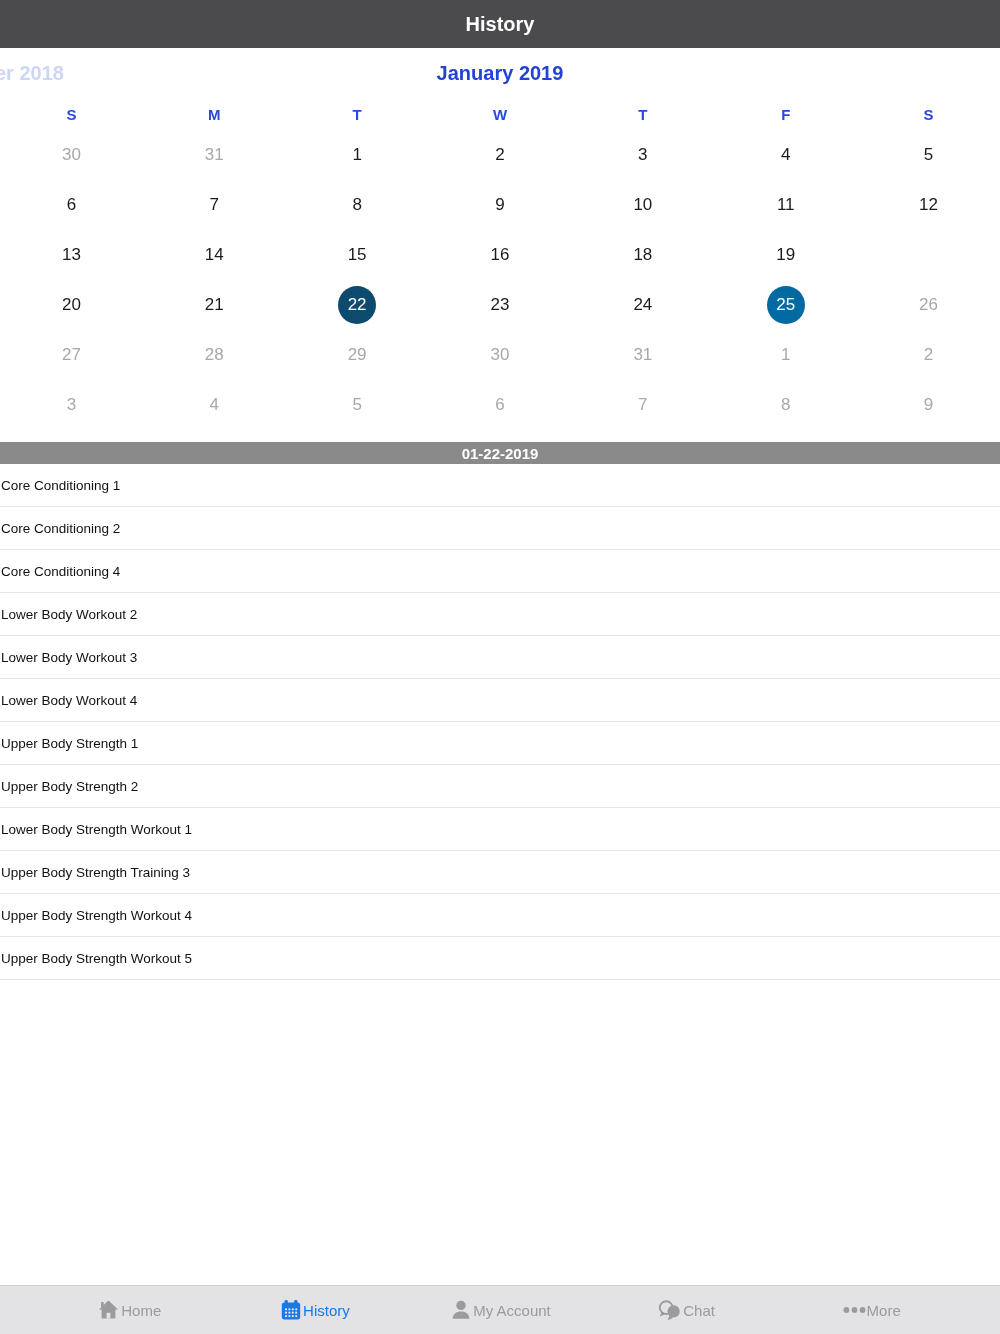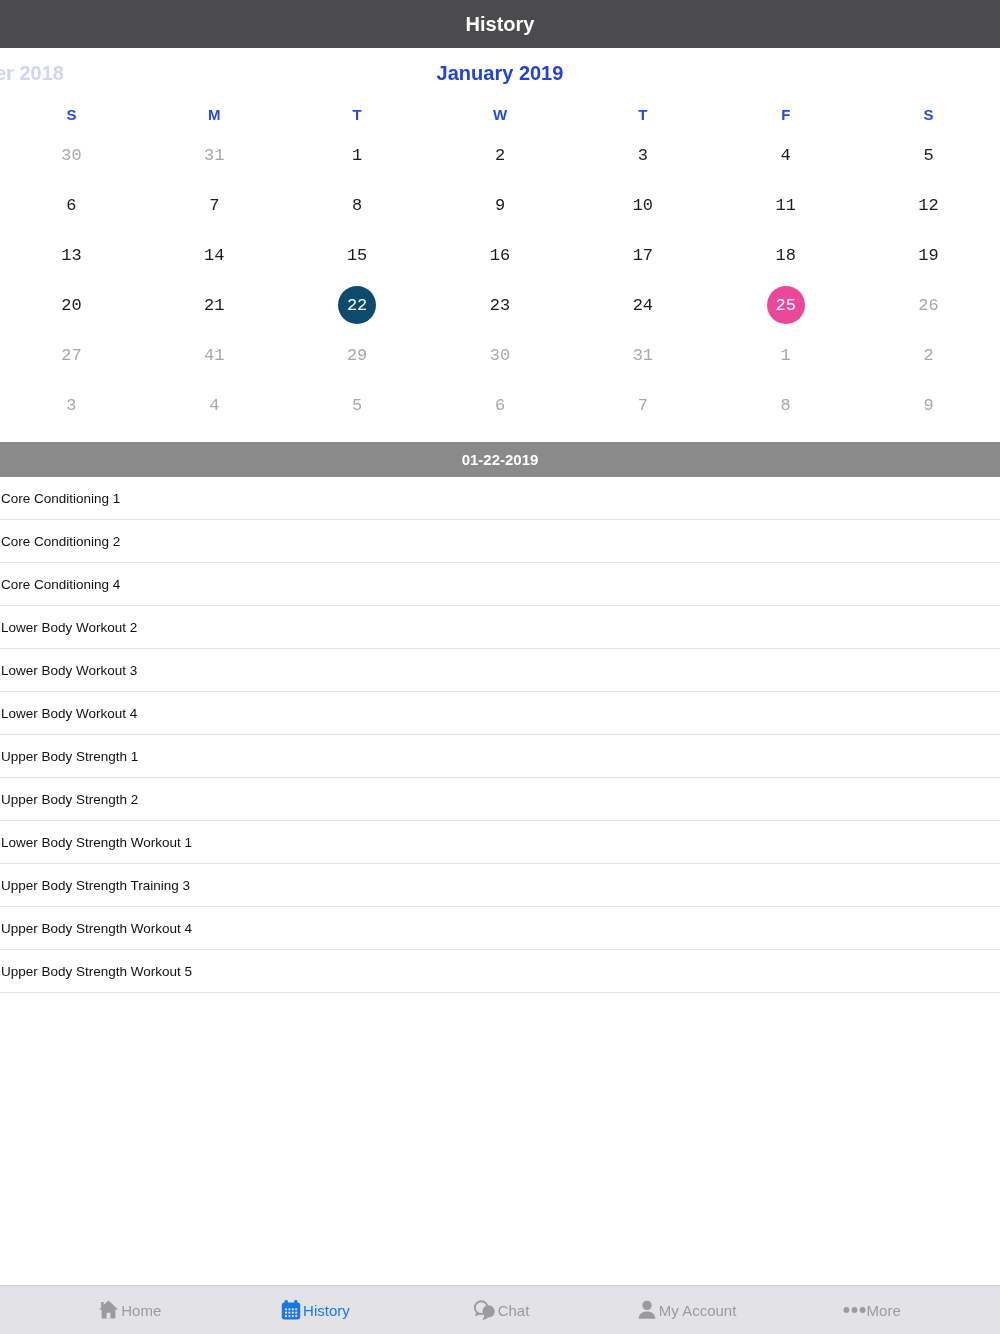--- a/index.html
+++ b/index.html
@@ -40,30 +40,30 @@
   .week {
     display:grid; grid-template-columns:repeat(7,1fr);
     height:50px;
   }
   .day-cell {
     display:flex; align-items:center; justify-content:center;
     font-size:17px; color:#1c1c1c; cursor:default;
   }
   .day-cell .day-num {
     width:38px; height:38px; border-radius:50%;
-    display:flex; align-items:center; justify-content:center;font-family:Liberation Mono, monospace;
+    display:flex; align-items:center; justify-content:center;
   }
   .day-cell.muted { color:#a8a8a8; }
   .day-cell.selected .day-num { background:#0c4a6e; color:#ffffff; }
-  .day-cell.today .day-num { background:#ec4899; color:#ffffff;text-align:center; }
+  .day-cell.today .day-num { background:#0369a1; color:#ffffff;text-align:center; }
 
   
   .date-bar {
     margin-top:12px;
-    height:35px; background:#8a8a8a;
+    height:22px; background:#8a8a8a;
     color:#ffffff; font-size:15px; font-weight:bold;
     display:flex; align-items:center; justify-content:center;
   }
 
   
   .workout-row {
     height:43px;
     border-bottom:1px solid #e4e4e4;
     display:flex; align-items:center;
     padding-left:1px;
@@ -166,23 +166,20 @@
         <div class="day-cell">
           <span class="day-num">14</span>
         </div>
         <div class="day-cell">
           <span class="day-num">15</span>
         </div>
         <div class="day-cell">
           <span class="day-num">16</span>
         </div>
         <div class="day-cell">
-          <span class="day-num">17</span>
-        </div>
-        <div class="day-cell">
           <span class="day-num">18</span>
         </div>
         <div class="day-cell">
           <span class="day-num">19</span>
         </div>
       </div>
       <div class="week">
         <div class="day-cell">
           <span class="day-num">20</span>
         </div>
@@ -203,21 +200,21 @@
         </div>
         <div class="day-cell muted">
           <span class="day-num">26</span>
         </div>
       </div>
       <div class="week">
         <div class="day-cell muted">
           <span class="day-num">27</span>
         </div>
         <div class="day-cell muted">
-          <span class="day-num">41</span>
+          <span class="day-num">28</span>
         </div>
         <div class="day-cell muted">
           <span class="day-num">29</span>
         </div>
         <div class="day-cell muted">
           <span class="day-num">30</span>
         </div>
         <div class="day-cell muted">
           <span class="day-num">31</span>
         </div>
@@ -327,40 +324,40 @@
             <circle cx="10.4" cy="18.1" r="1.15"></circle>
             <circle cx="13.8" cy="18.1" r="1.15"></circle>
             <circle cx="17.2" cy="18.1" r="1.15"></circle>
           </g>
         </svg>
       </span>
       <span>History</span>
     </div>
     <div class="tab">
       <span class="ticon">
+        <svg width="24" height="24" viewBox="0 0 24 24" fill="currentColor">
+          <circle cx="12" cy="7.4" r="4.7"></circle>
+          <path d="M3.6 20.8c0-4.7 3.7-7.3 8.4-7.3s8.4 2.6 8.4 7.3z"></path>
+        </svg>
+      </span>
+      <span>My Account</span>
+    </div>
+    <div class="tab">
+      <span class="ticon">
         <svg width="27" height="24" viewBox="0 0 27 24">
           <circle cx="10.2" cy="9.6" r="6.4" fill="none" stroke="currentColor" stroke-width="1.9"></circle>
           <path d="M5.6 13.8 L3.9 18.4 L9.1 16.3 Z" fill="currentColor"></path>
           <circle cx="17.6" cy="13.4" r="6.1" fill="currentColor"></circle>
           <path d="M13.4 17.6 L11.6 22.2 L17 20.1 Z" fill="currentColor"></path>
         </svg>
       </span>
       <span>Chat</span>
     </div>
     <div class="tab">
       <span class="ticon">
-        <svg width="24" height="24" viewBox="0 0 24 24" fill="currentColor">
-          <circle cx="12" cy="7.4" r="4.7"></circle>
-          <path d="M3.6 20.8c0-4.7 3.7-7.3 8.4-7.3s8.4 2.6 8.4 7.3z"></path>
-        </svg>
-      </span>
-      <span>My Account</span>
-    </div>
-    <div class="tab">
-      <span class="ticon">
         <svg width="25" height="24" viewBox="0 0 25 24" fill="currentColor">
           <circle cx="4.4" cy="12" r="2.9"></circle>
           <circle cx="12.5" cy="12" r="2.9"></circle>
           <circle cx="20.6" cy="12" r="2.9"></circle>
         </svg>
       </span>
       <span>More</span>
     </div>
   </nav>
 

